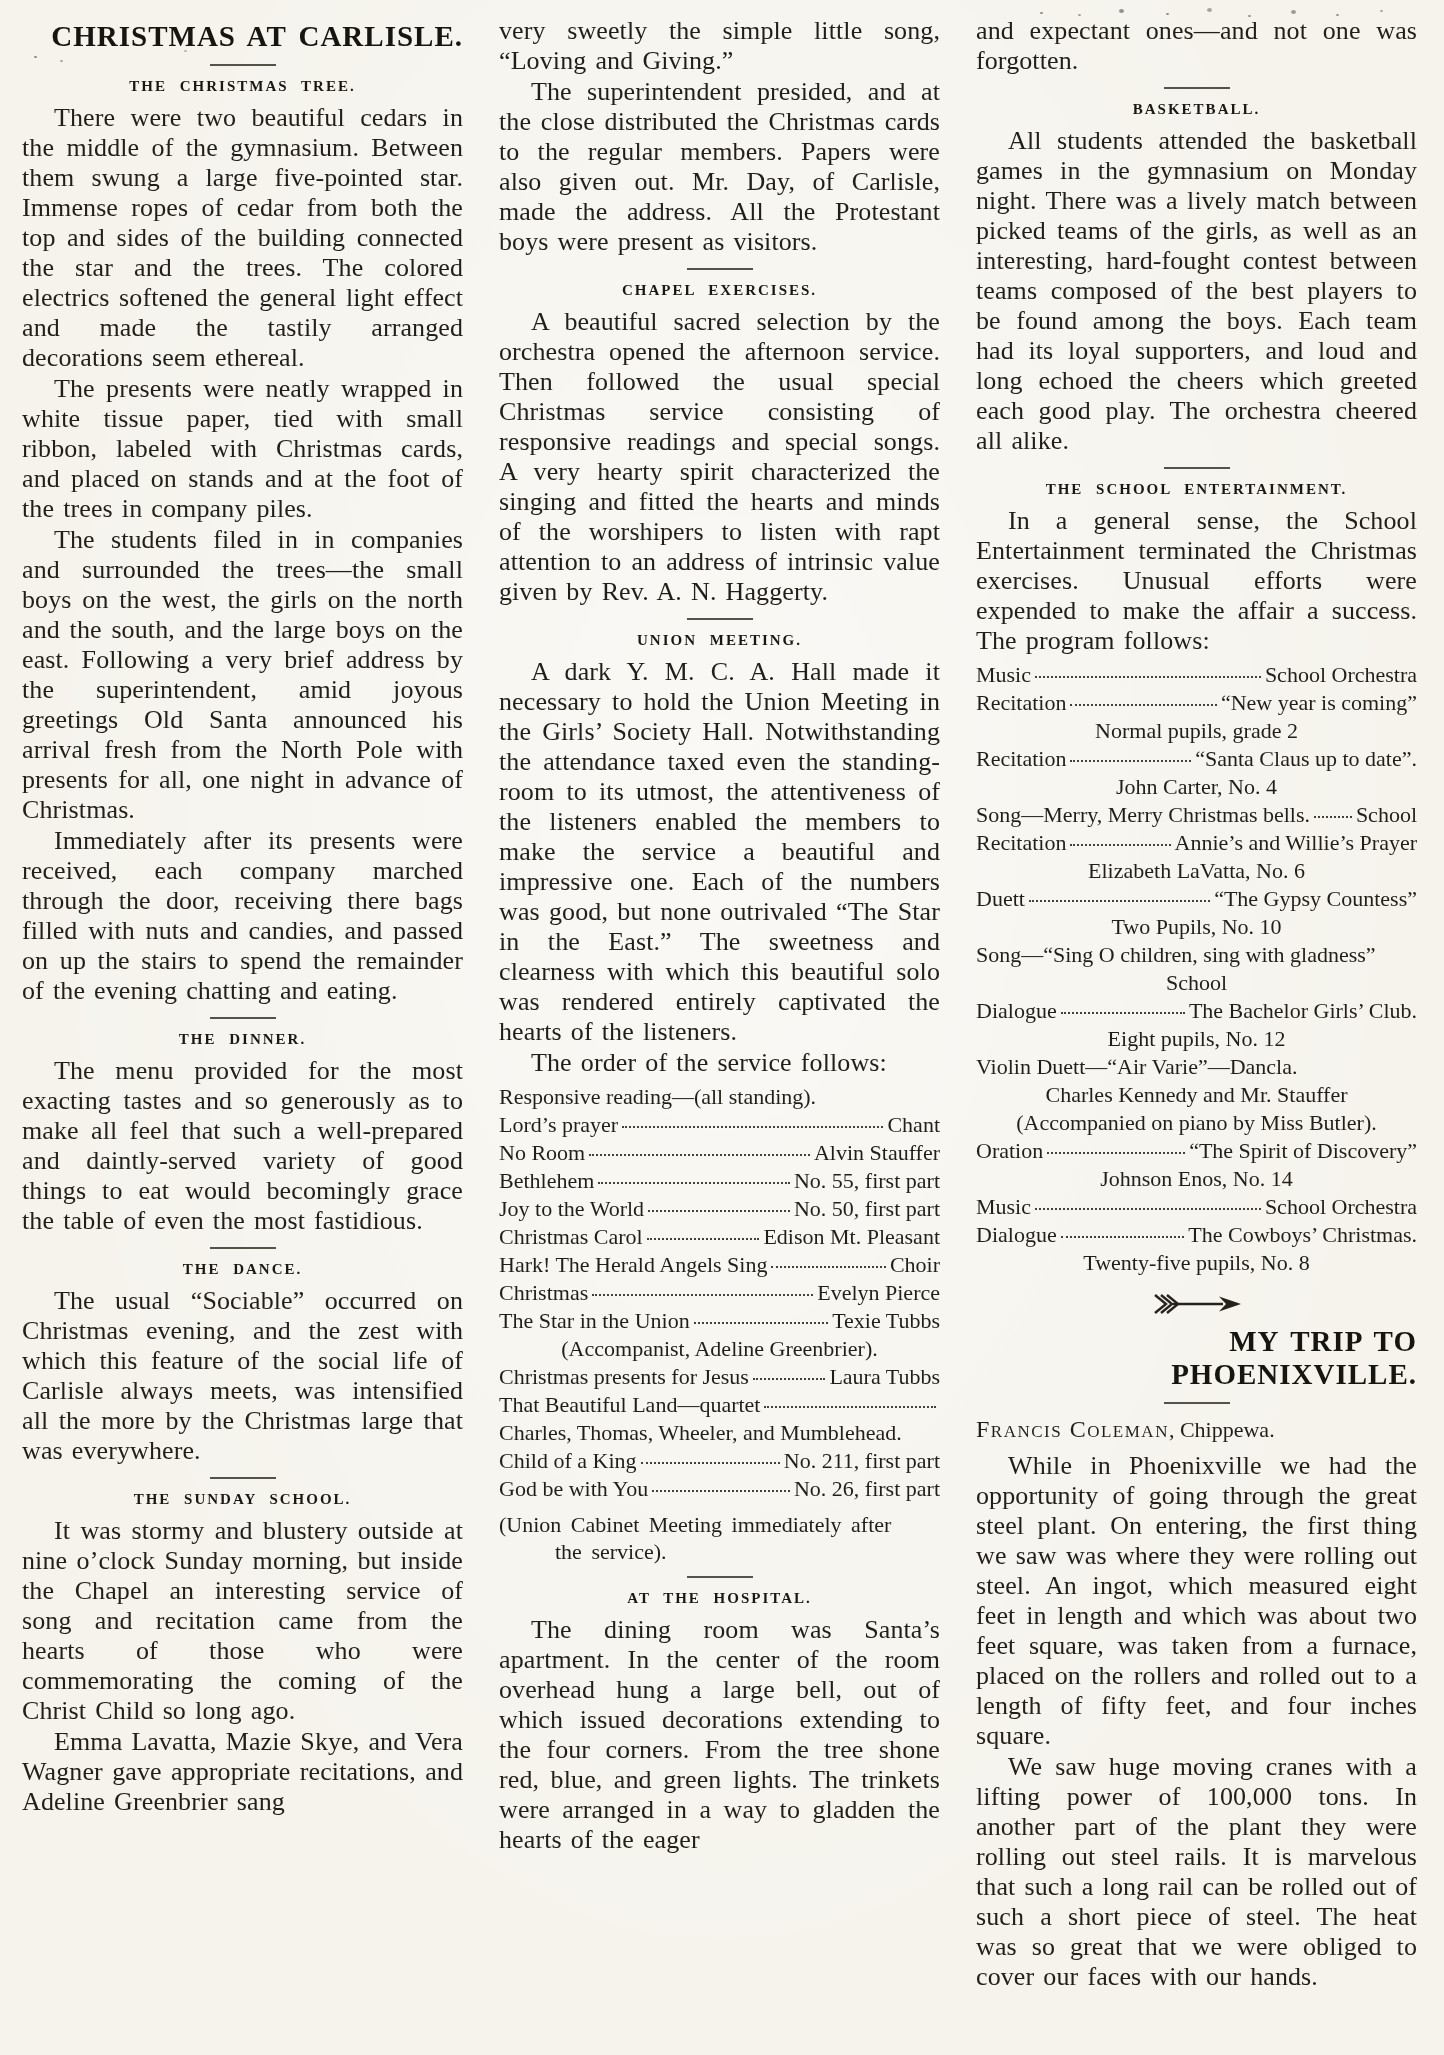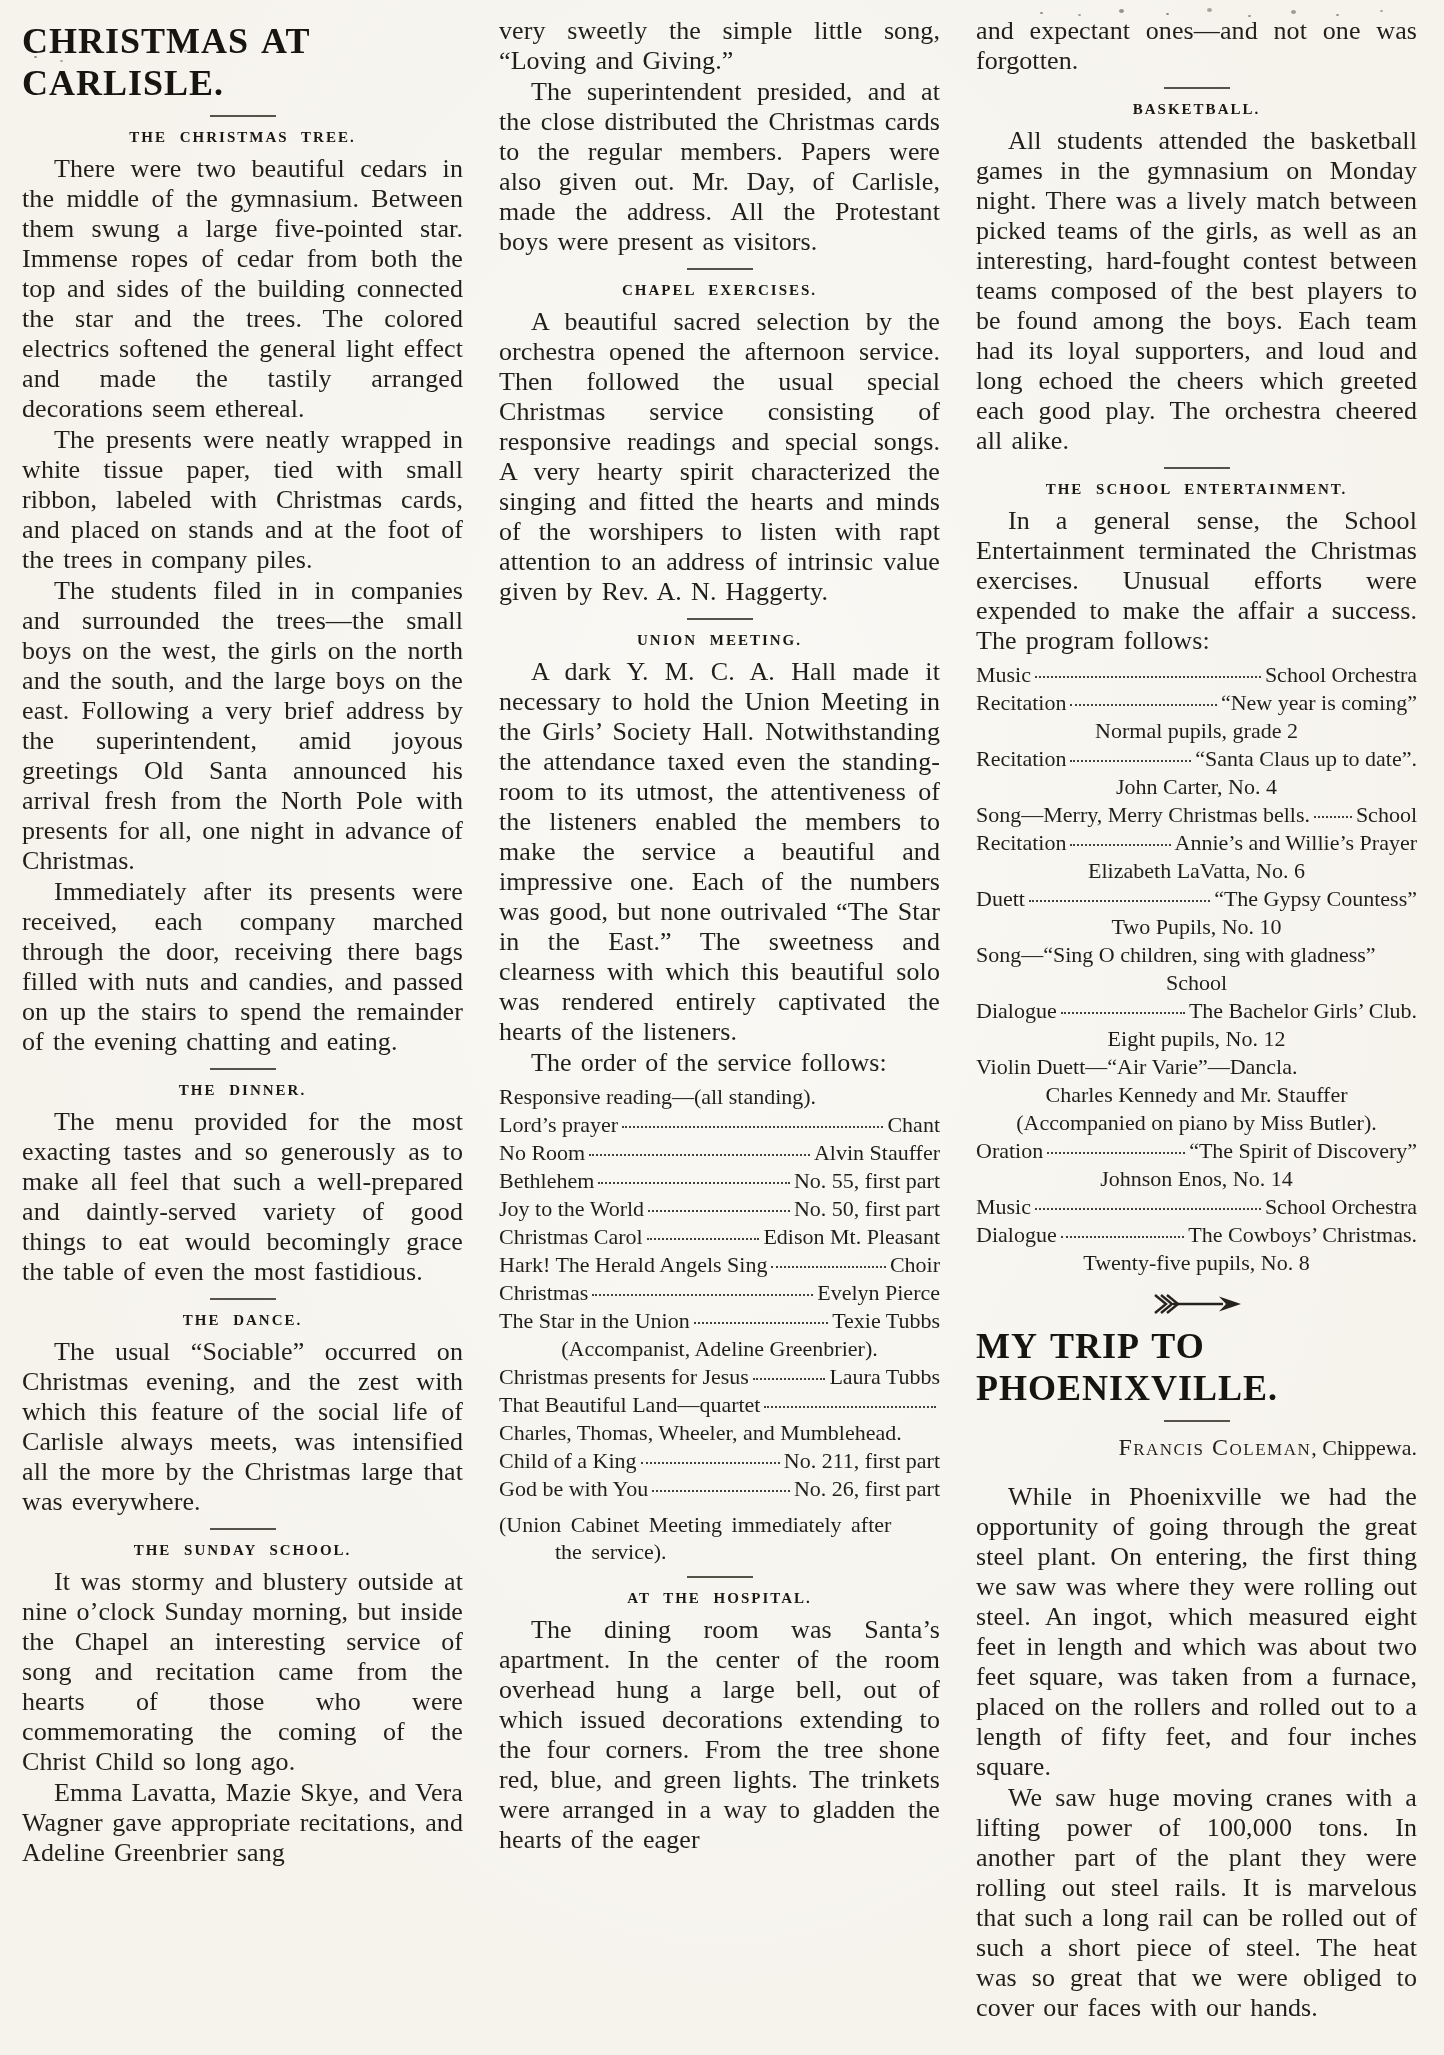--- a/index.html
+++ b/index.html
@@ -13,21 +13,21 @@
     padding:16px 22px 0 22px;
     color:#221f19;
     background:
       radial-gradient(ellipse at 50% 40%, rgba(255,255,255,0.5), transparent 70%),
       #f5f3ec;
   }
   .cols { display:flex; gap:36px; }
   .col { width:441px; flex:0 0 441px; }
 
   .title {
-    font-size:36px; font-weight:bold; text-align:left;
+    font-size:29px; font-weight:bold; text-align:right;
     letter-spacing:1px; word-spacing:4px; margin:4px 0 2px;
     color:#171510;
   }
   .heading {
     font-size:15px; font-weight:bold; text-align:center;
     letter-spacing:2px; word-spacing:7px; margin:2px 0 8px;
     color:#1b1812;
   }
   .divider { display:flex; justify-content:center; margin:11px 0 12px; }
   .divider span { width:66px; border-top:2px solid #55524a; }
@@ -46,21 +46,21 @@
     flex:1 1 auto; margin:0 4px; min-width:10px;
     border-bottom:2px dotted #44413a;
     position:relative; top:-4px;
   }
   .prog-center { text-align:center; }
   .prog-plain { text-align:left; }
 
   .prog-note { font-size:22px; line-height:27px; margin-top:8px; word-spacing:4px; }
   .prog-note .indent { padding-left:56px; }
 
-  .byline { text-align:right; font-size:22px; margin:6px 0 21px; }
+  .byline { text-align:left; font-size:22px; margin:6px 0 8px; }
   .byline .sc { font-variant:small-caps; letter-spacing:1.5px; font-size:24px; }
 
   .arrow-ornament { display:flex; justify-content:center; margin:14px 0 8px; }
   .arrow-ornament svg { display:block; }
 
   .specks { position:absolute; width:3px; height:2px; border-radius:50%; background:rgba(55,48,38,0.55); }
   .s1 { left:1040px; top:12px;
     box-shadow: 38px 2px 0 0 rgba(55,48,38,0.45), 80px -2px 0 1px rgba(55,48,38,0.5),
       126px 1px 0 0 rgba(55,48,38,0.55), 168px -3px 0 1px rgba(55,48,38,0.4),
       208px 3px 0 0 rgba(55,48,38,0.5), 252px -1px 0 1px rgba(55,48,38,0.45),

